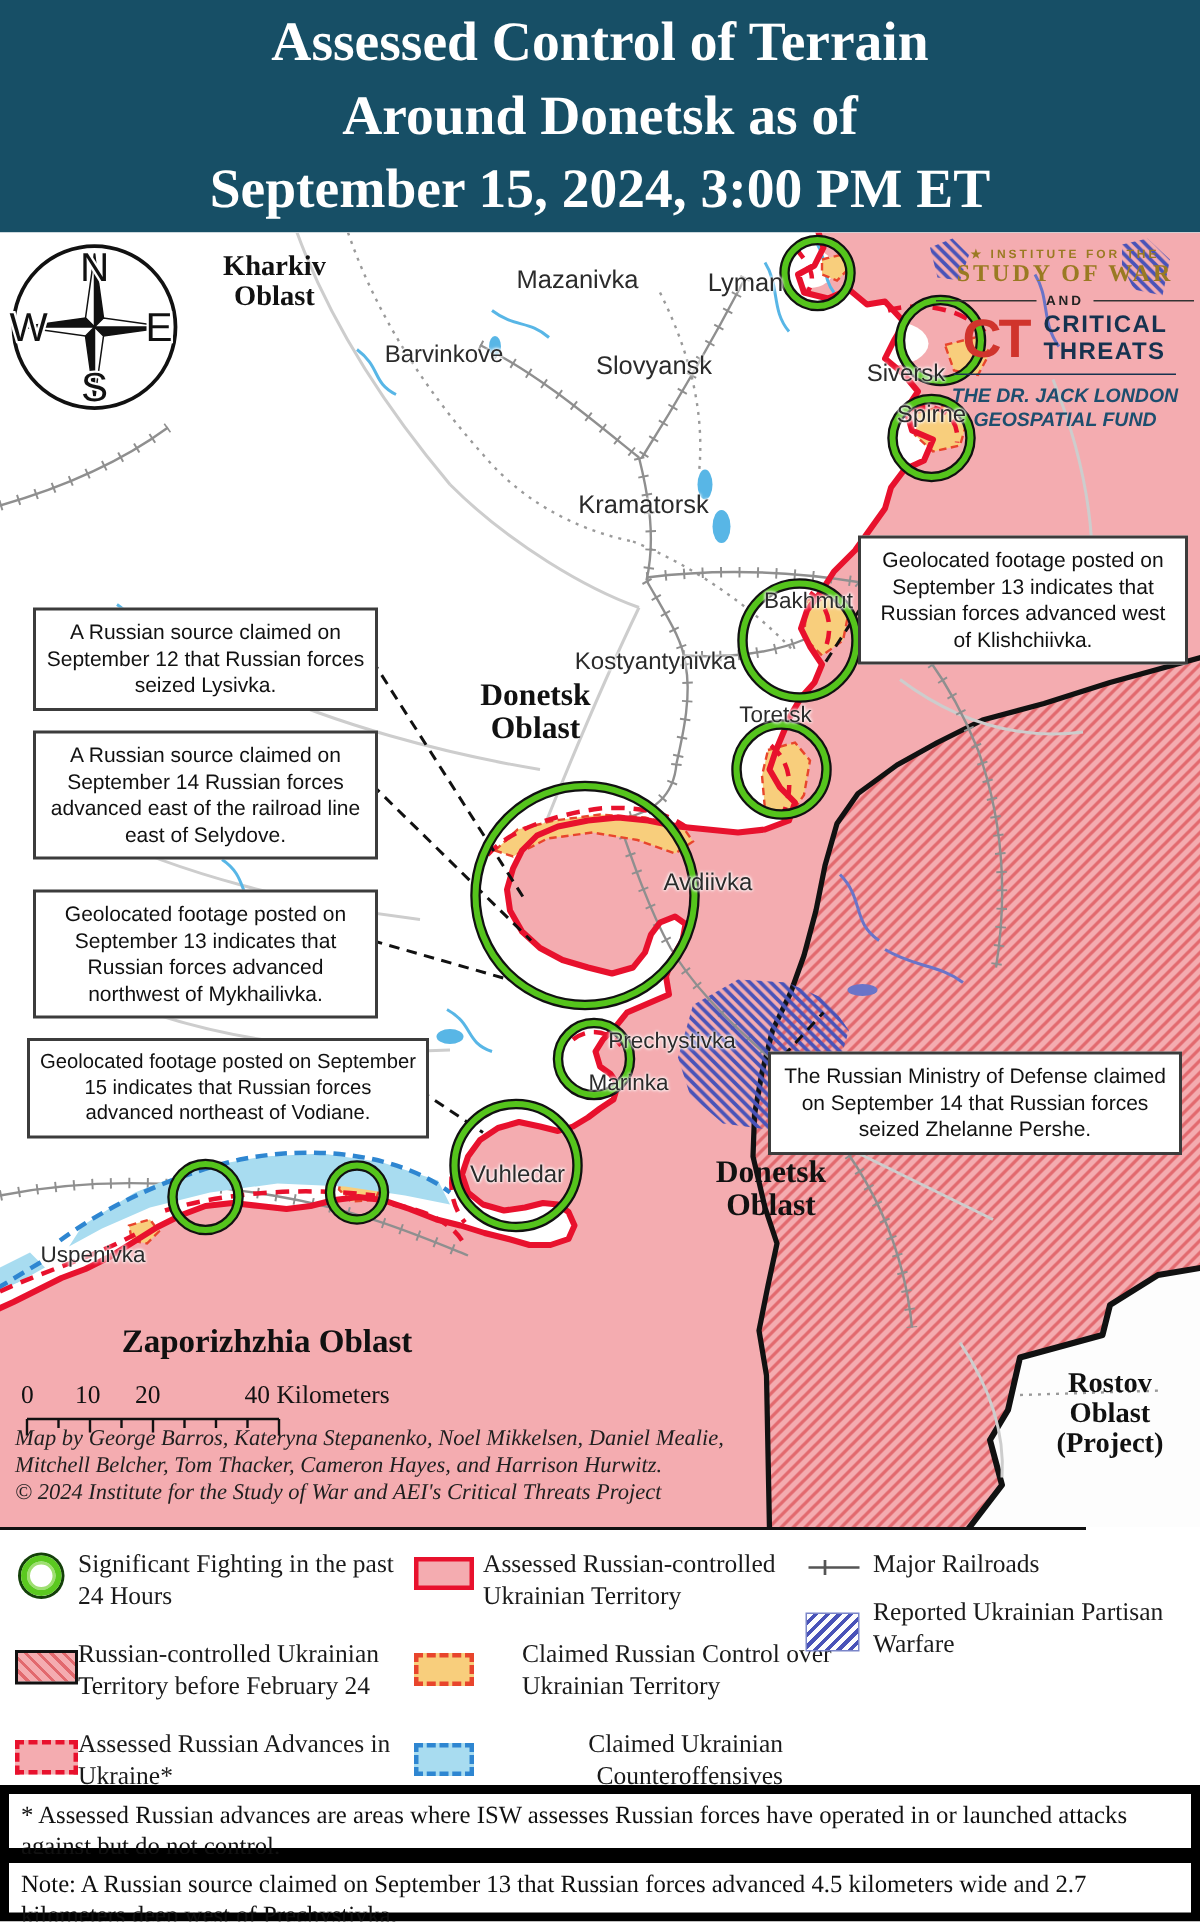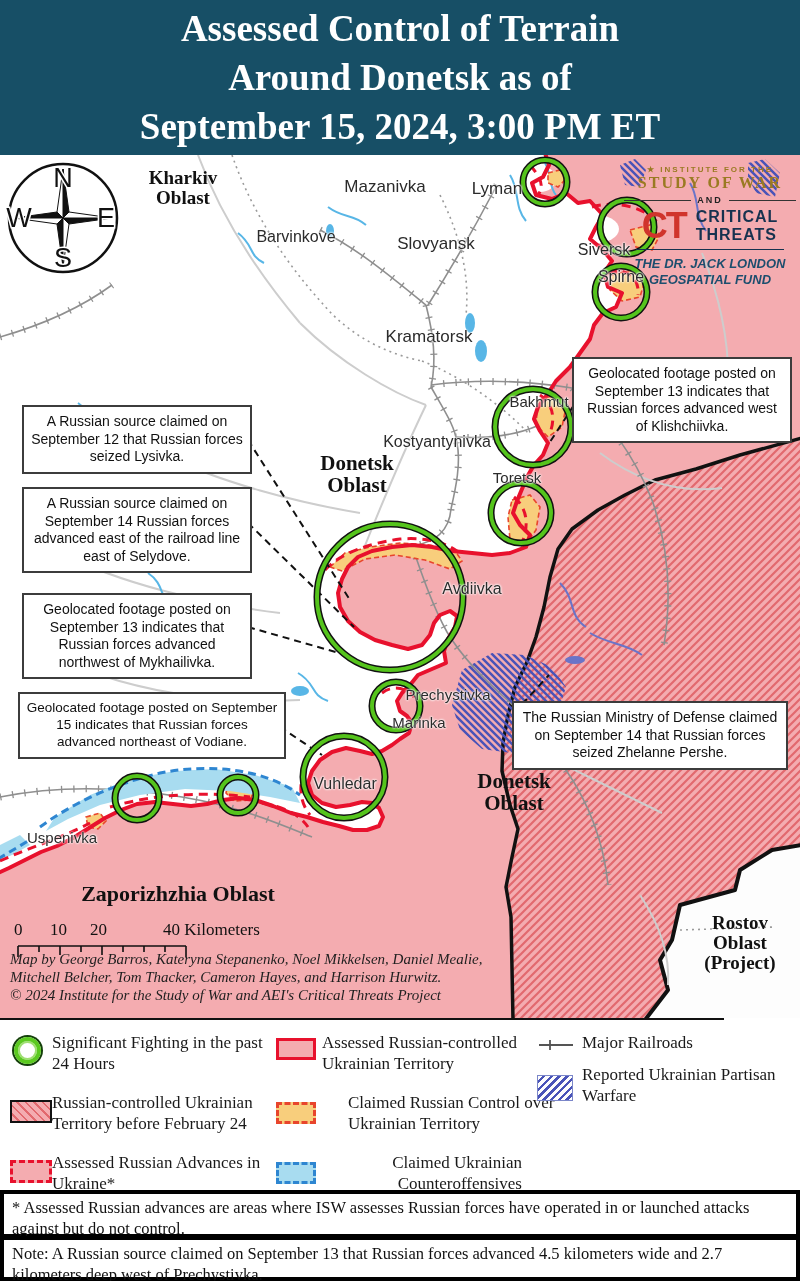--- a/index.html
+++ b/index.html
@@ -50,21 +50,21 @@
              box-shadow:0 0 0 2px #14400a, inset 0 0 0 2px #9fdf72;}
   .sw-prefeb{width:42px;height:23px;border:2.5px solid #111;
              background:repeating-linear-gradient(45deg,#F4ACB0 0 4px,#E2696E 4px 6px);}
   .sw-adv{width:42px;height:23px;border:3px dashed #E8112D;background:#F4ACB0;}
   .sw-rc{width:40px;height:22px;border:3.5px solid #E8112D;background:#F4ACB0;}
   .sw-claimr{width:40px;height:22px;border:3px dashed #E8452C;background:#F8CE7C;}
   .sw-claimu{width:40px;height:22px;border:3px dashed #2E86D1;background:#A8DCF0;}
   .sw-partisan{width:36px;height:26px;border:1px solid #7b86c9;
              background:repeating-linear-gradient(135deg,#fdfdfd 0 3px,#4953B8 3px 5.5px);}
   
-  .foot{position:absolute;left:0;width:800px;background:#fff;border:4px solid #000000;
+  .foot{position:absolute;left:0;width:800px;background:#fff;border:6px solid #000000;
         box-sizing:border-box;font-family:"Liberation Serif",serif;font-size:16.5px;
         line-height:1.3;color:#111;padding:3px 8px;}
 </style>
 </head>
 <body>
 
 <div class="hdr">
   <div>Assessed Control of Terrain</div>
   <div>Around Donetsk as of</div>
   <div>September 15, 2024, 3:00 PM ET</div>

